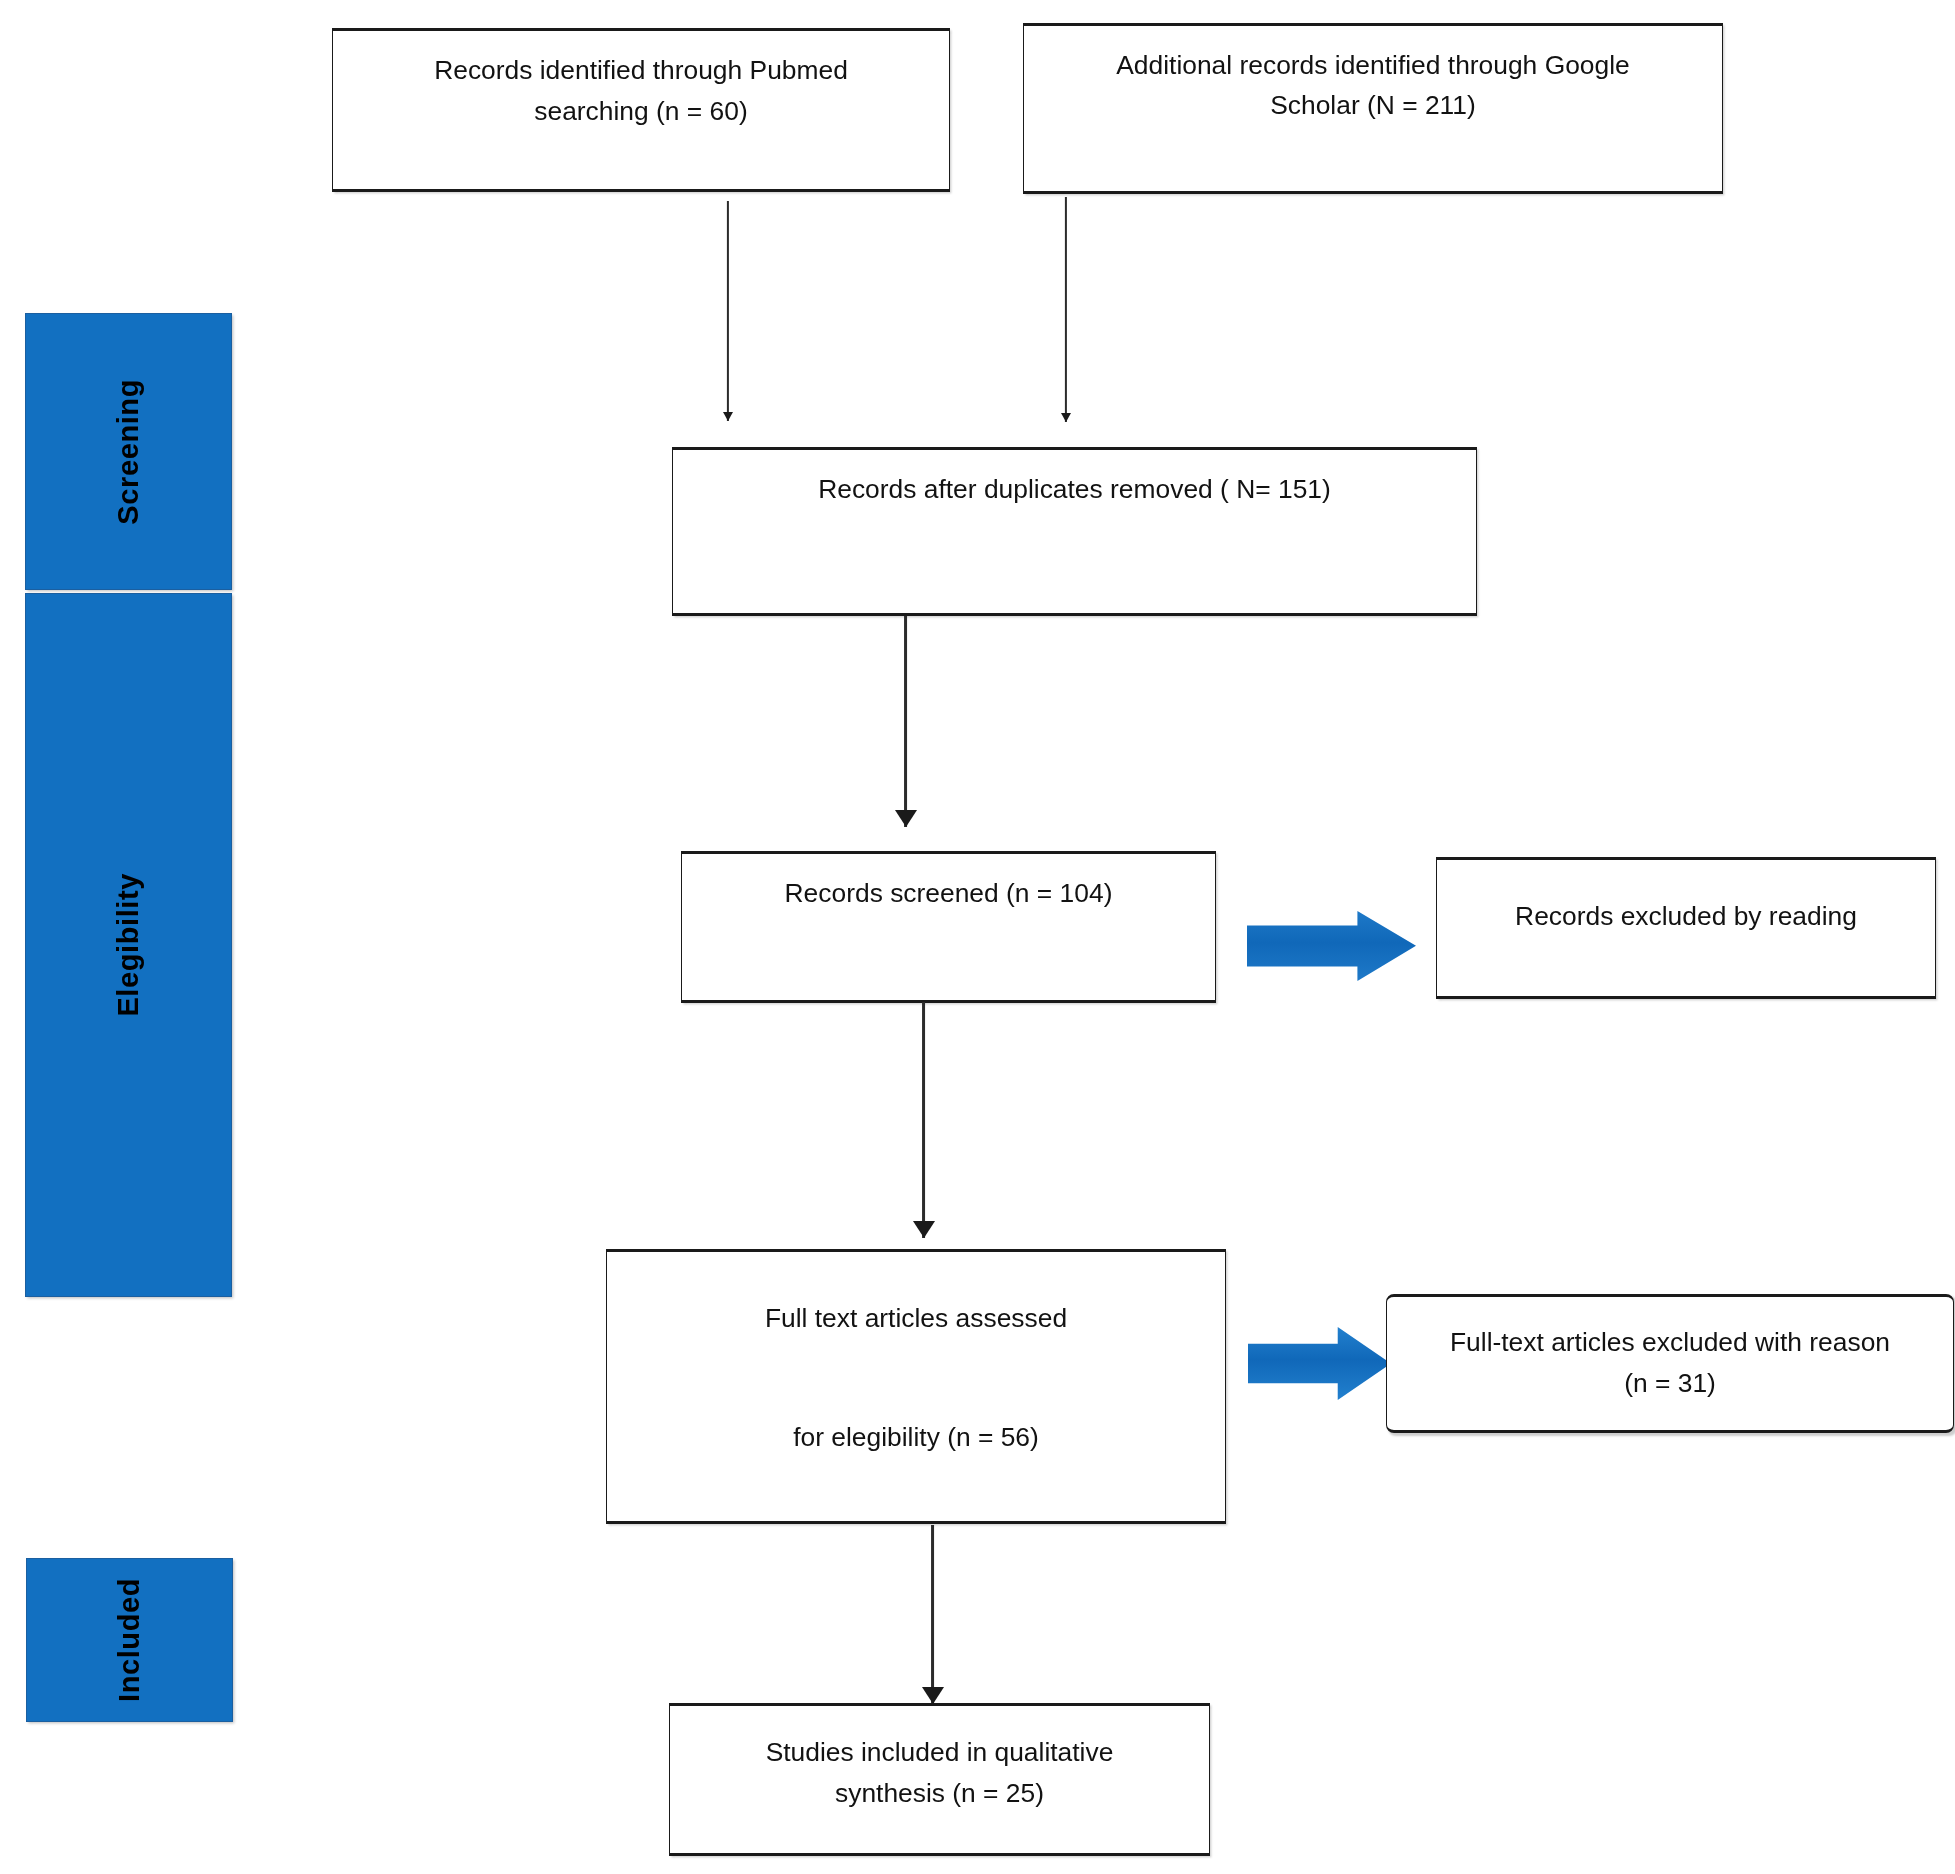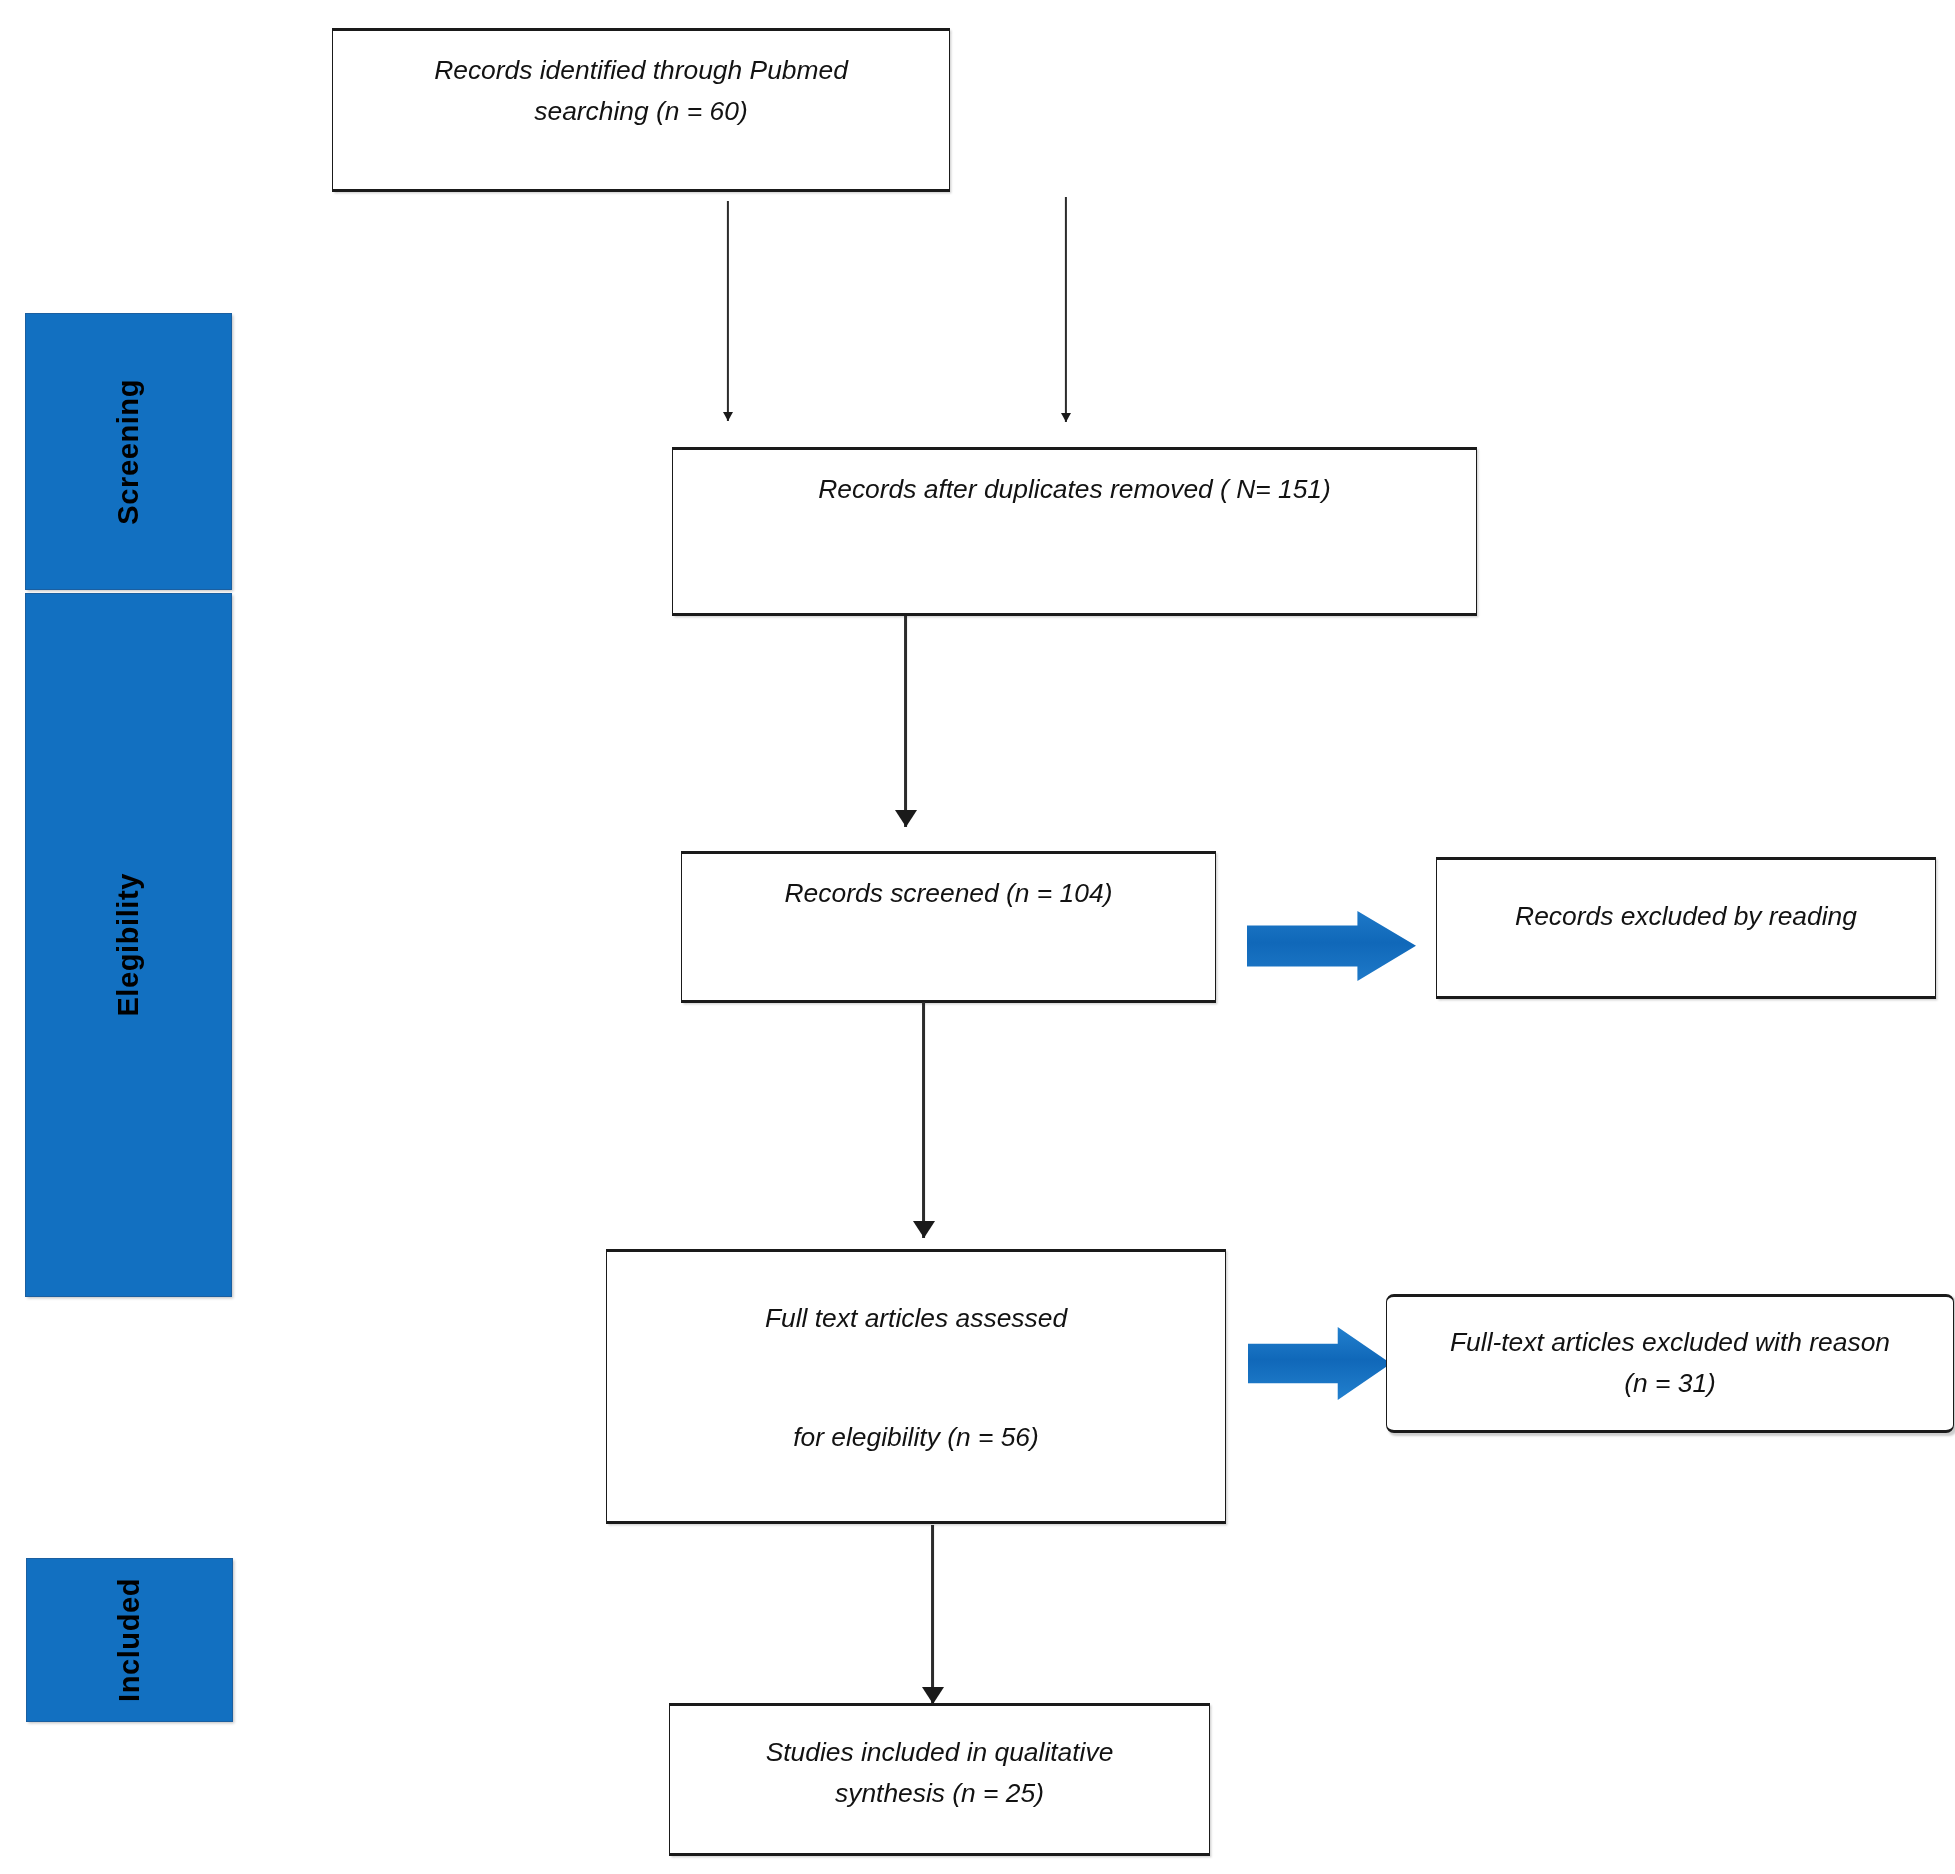--- a/index.html
+++ b/index.html
@@ -48,21 +48,20 @@
     border-top-width: 3.9px;
     border-bottom-width: 3.4px;
     box-sizing: border-box;
     box-shadow: 2.2px 2.2px 2.2px rgba(0,0,0,0.20);
     padding: 19px 14.6px 0 14.6px;
     text-align: center;
     overflow: hidden;
   }
   .flow-box .box-text {
     display: block;
-    font-style: italic;
     font-size: 26.4px;
     line-height: 1.55;
     color: #121212;
     font-family: "Liberation Sans", sans-serif;
     white-space: pre-line;
   }
   .flow-box.two-line .box-text {
     line-height: 2.25;
   }
 
@@ -118,20 +117,24 @@
 
   <div class="stage-bar" style="left:26.4px; top:1558px; width:207px; height:164px;">
     <span class="stage-label">Included</span>
   </div>
 
   <div class="flow-box" style="left:332px; top:28px; width:618px; height:164px;">
     <span class="box-text">Records identified through Pubmed
 searching (n = 60)</span>
   </div>
 
+  <div class="flow-box" style="left:1023px; top:22.5px; width:700px; height:171px;">
+    <span class="box-text">Additional records  identified through Google
+Scholar (N = 211)</span>
+  </div>
 
   <div class="v-arrow thin" style="left:718px; top:201px; width:19px; height:220px;">
     <div class="shaft"></div>
     <div class="head"></div>
   </div>
 
   <div class="v-arrow thin" style="left:1056px; top:197px; width:19px; height:225px;">
     <div class="shaft"></div>
     <div class="head"></div>
   </div>

